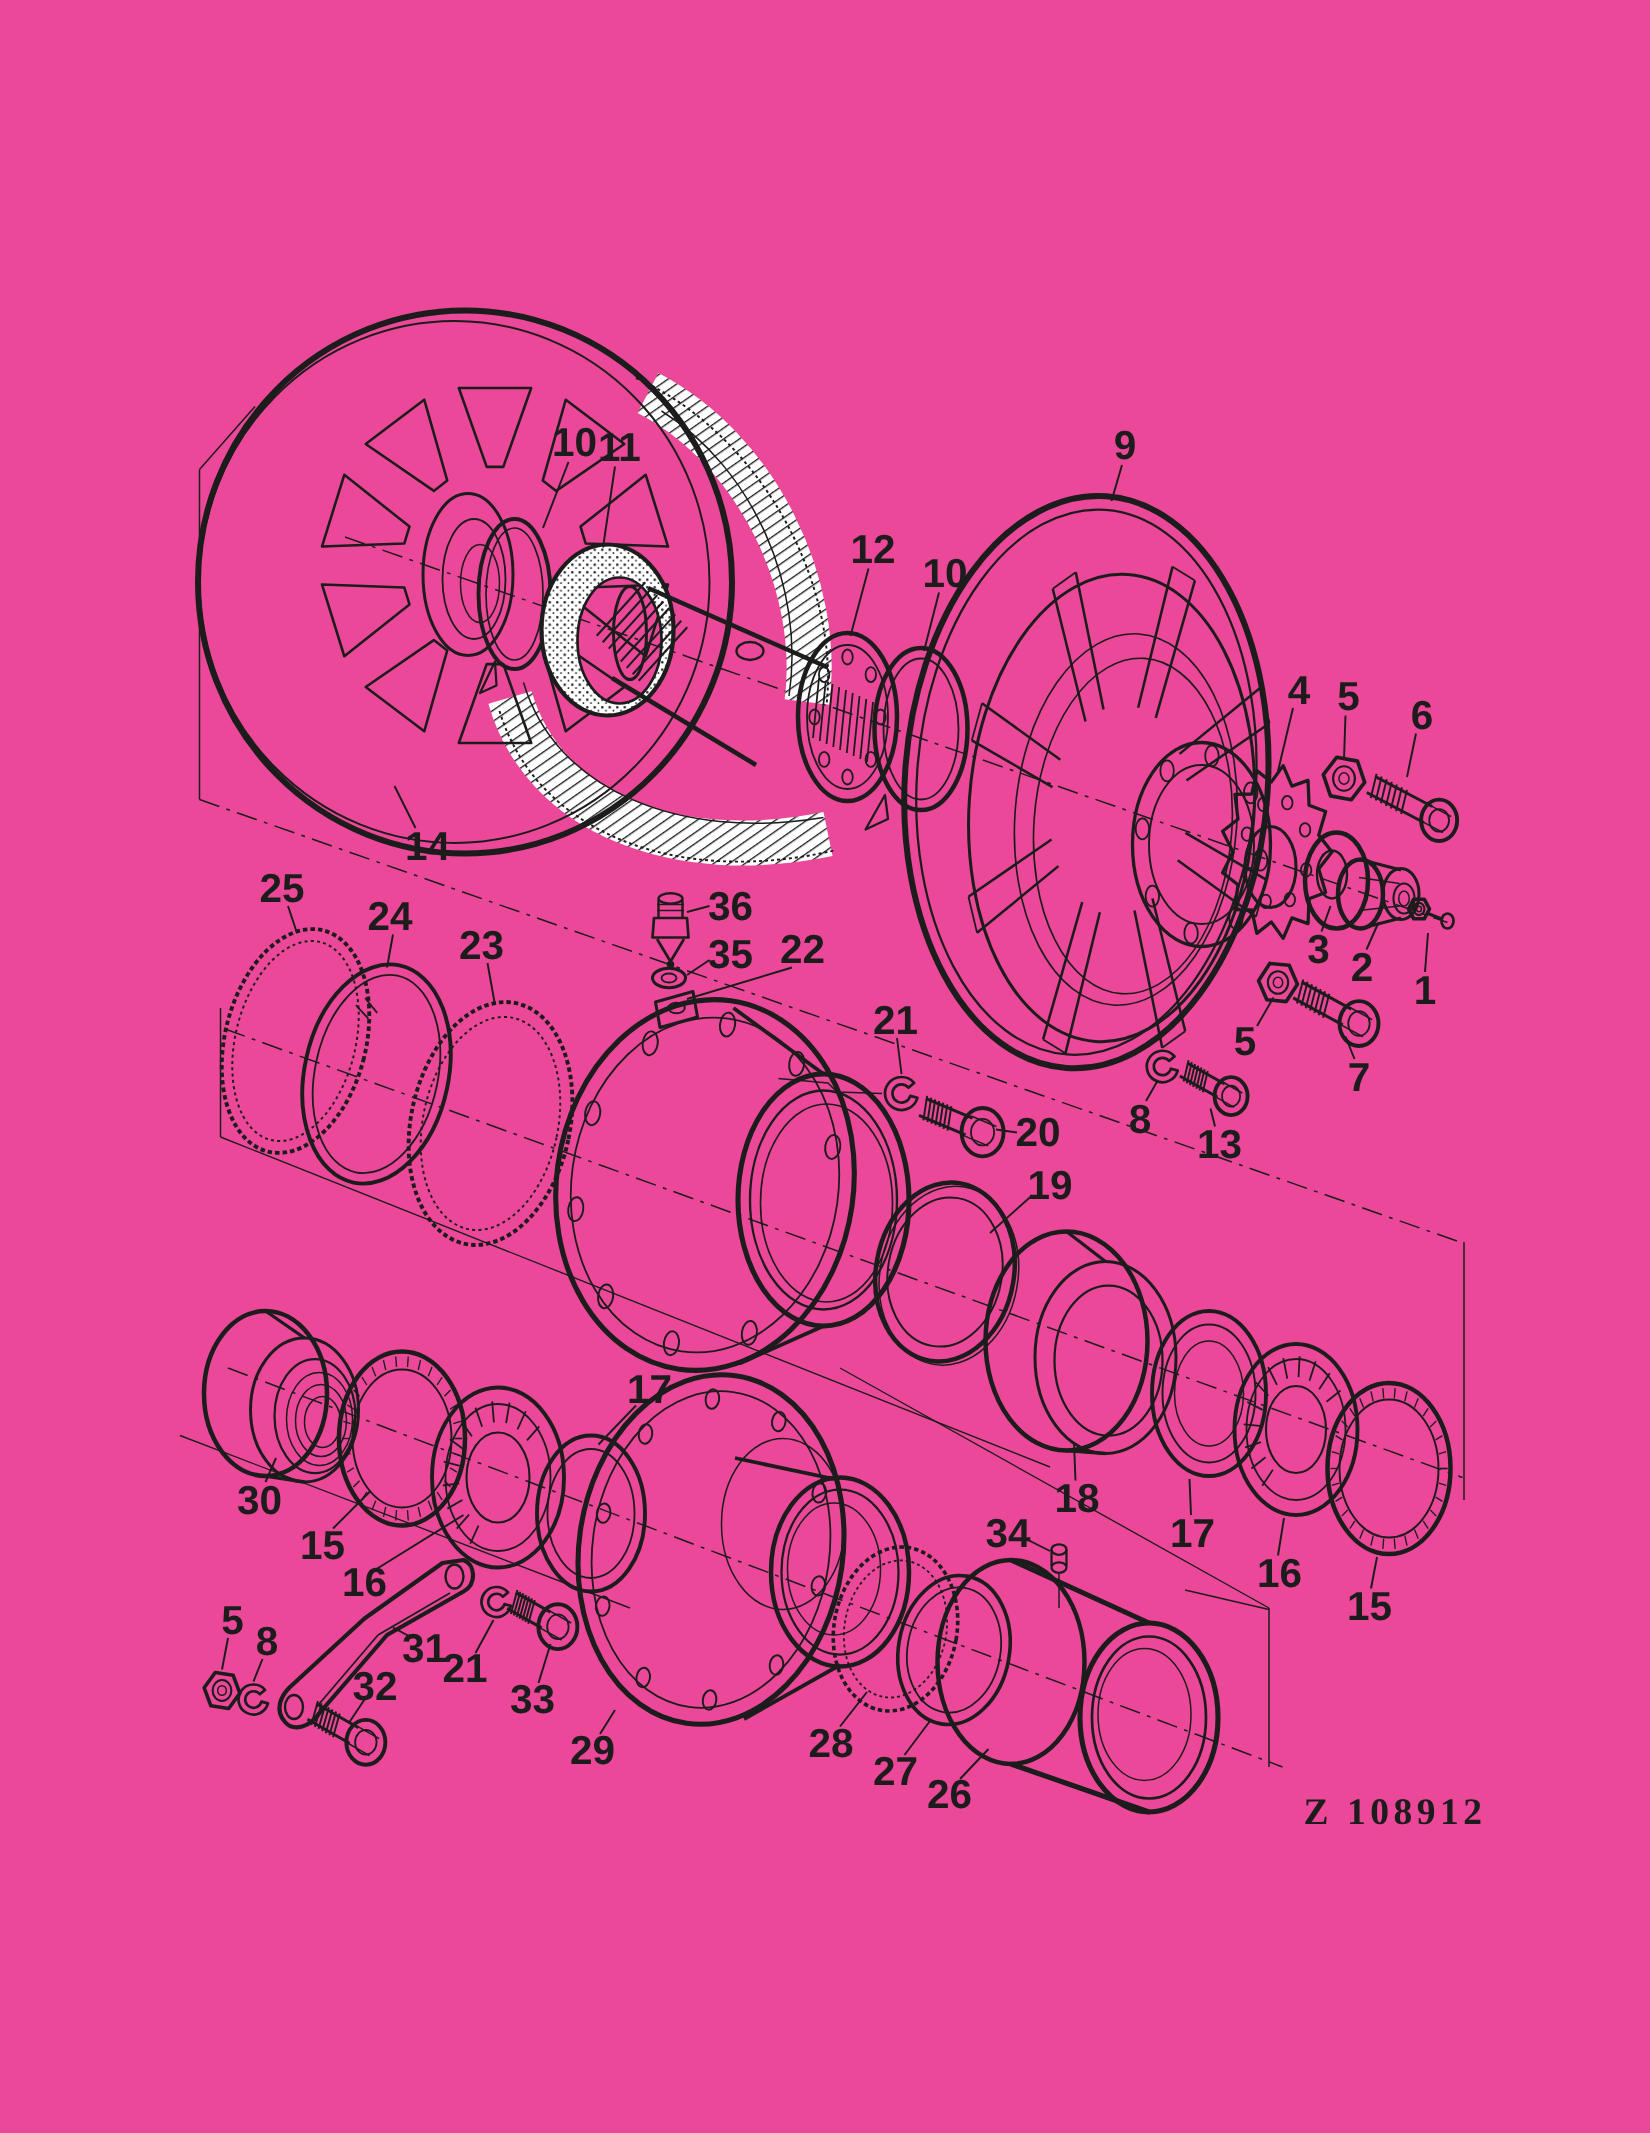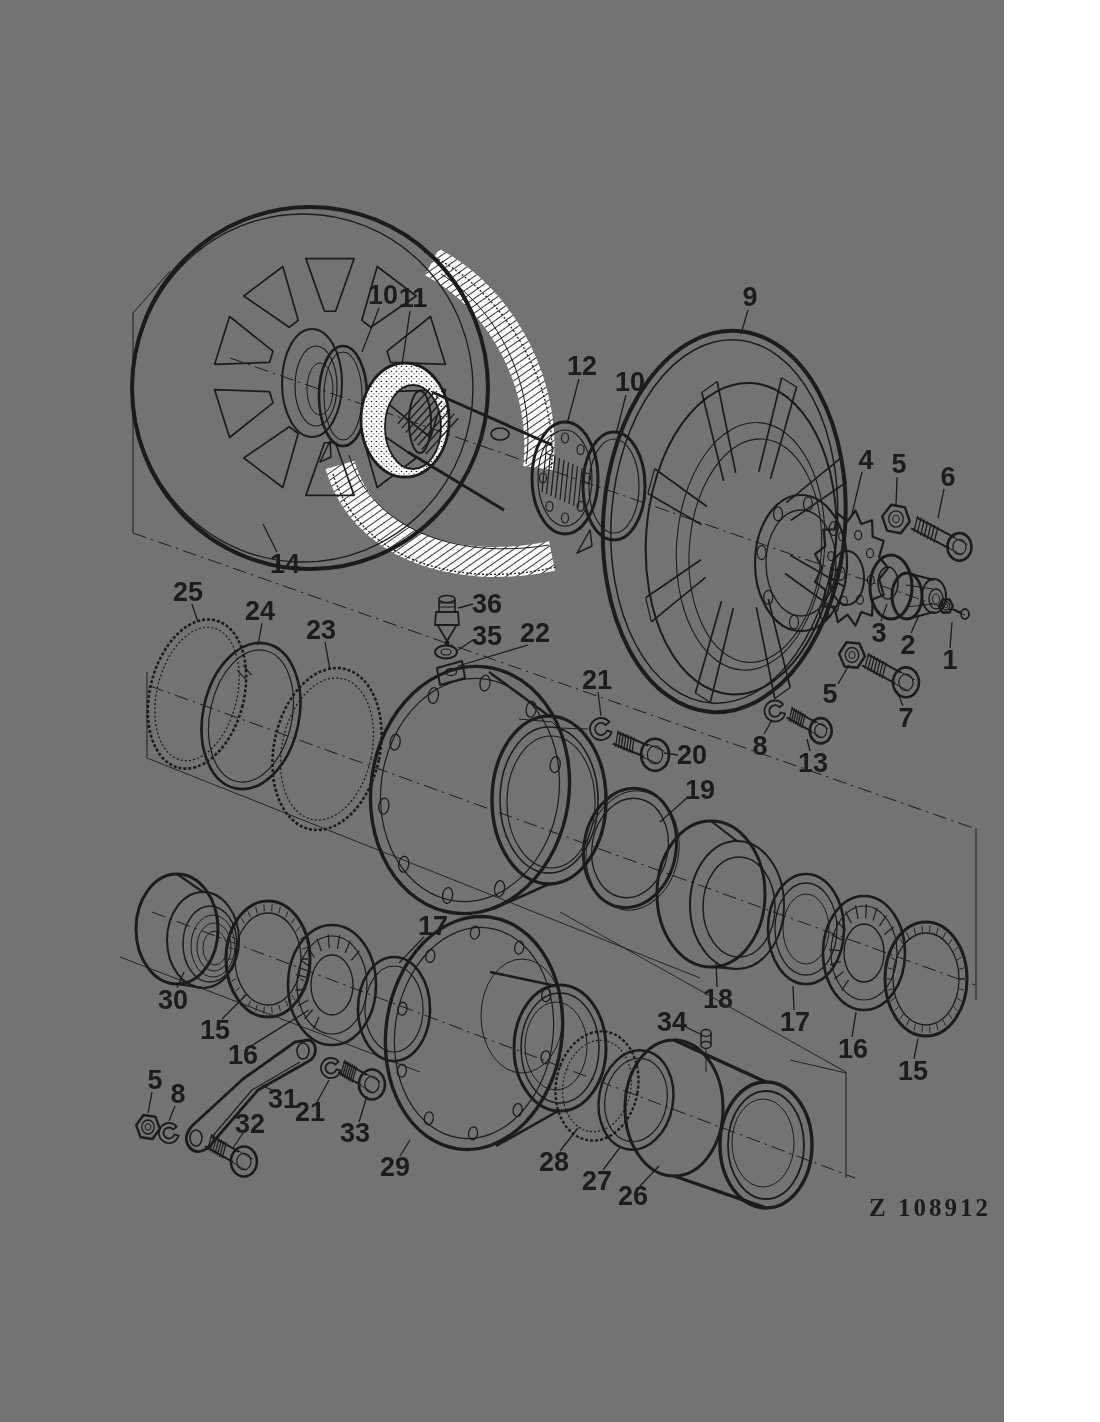--- a/index.html
+++ b/index.html
@@ -1,16 +1,16 @@
 <!DOCTYPE html>
 <html><head>
 <meta charset="utf-8">
 <style>
   html,body{margin:0;padding:0;background:#ffffff;}
-  .stage{position:relative;width:1004px;height:1422px;background:#737373;overflow:hidden;
+  .stage{position:relative;width:1100px;height:1422px;background:#ec4899;overflow:hidden;
          font-family:"Liberation Sans",sans-serif;}
   svg{position:absolute;inset:0;}
   .callout-text{font-family:"Liberation Sans",sans-serif;font-weight:bold;font-size:27px;fill:#1c1c1c;}
   .drawing-id{font-family:"Liberation Serif",serif;font-weight:bold;font-size:25px;fill:#1c1c1c;letter-spacing:3px;}
 </style>
 </head>
 <body>
 
 <div class="stage">
   <svg viewBox="0 0 1100 1422" width="1100" height="1422">

